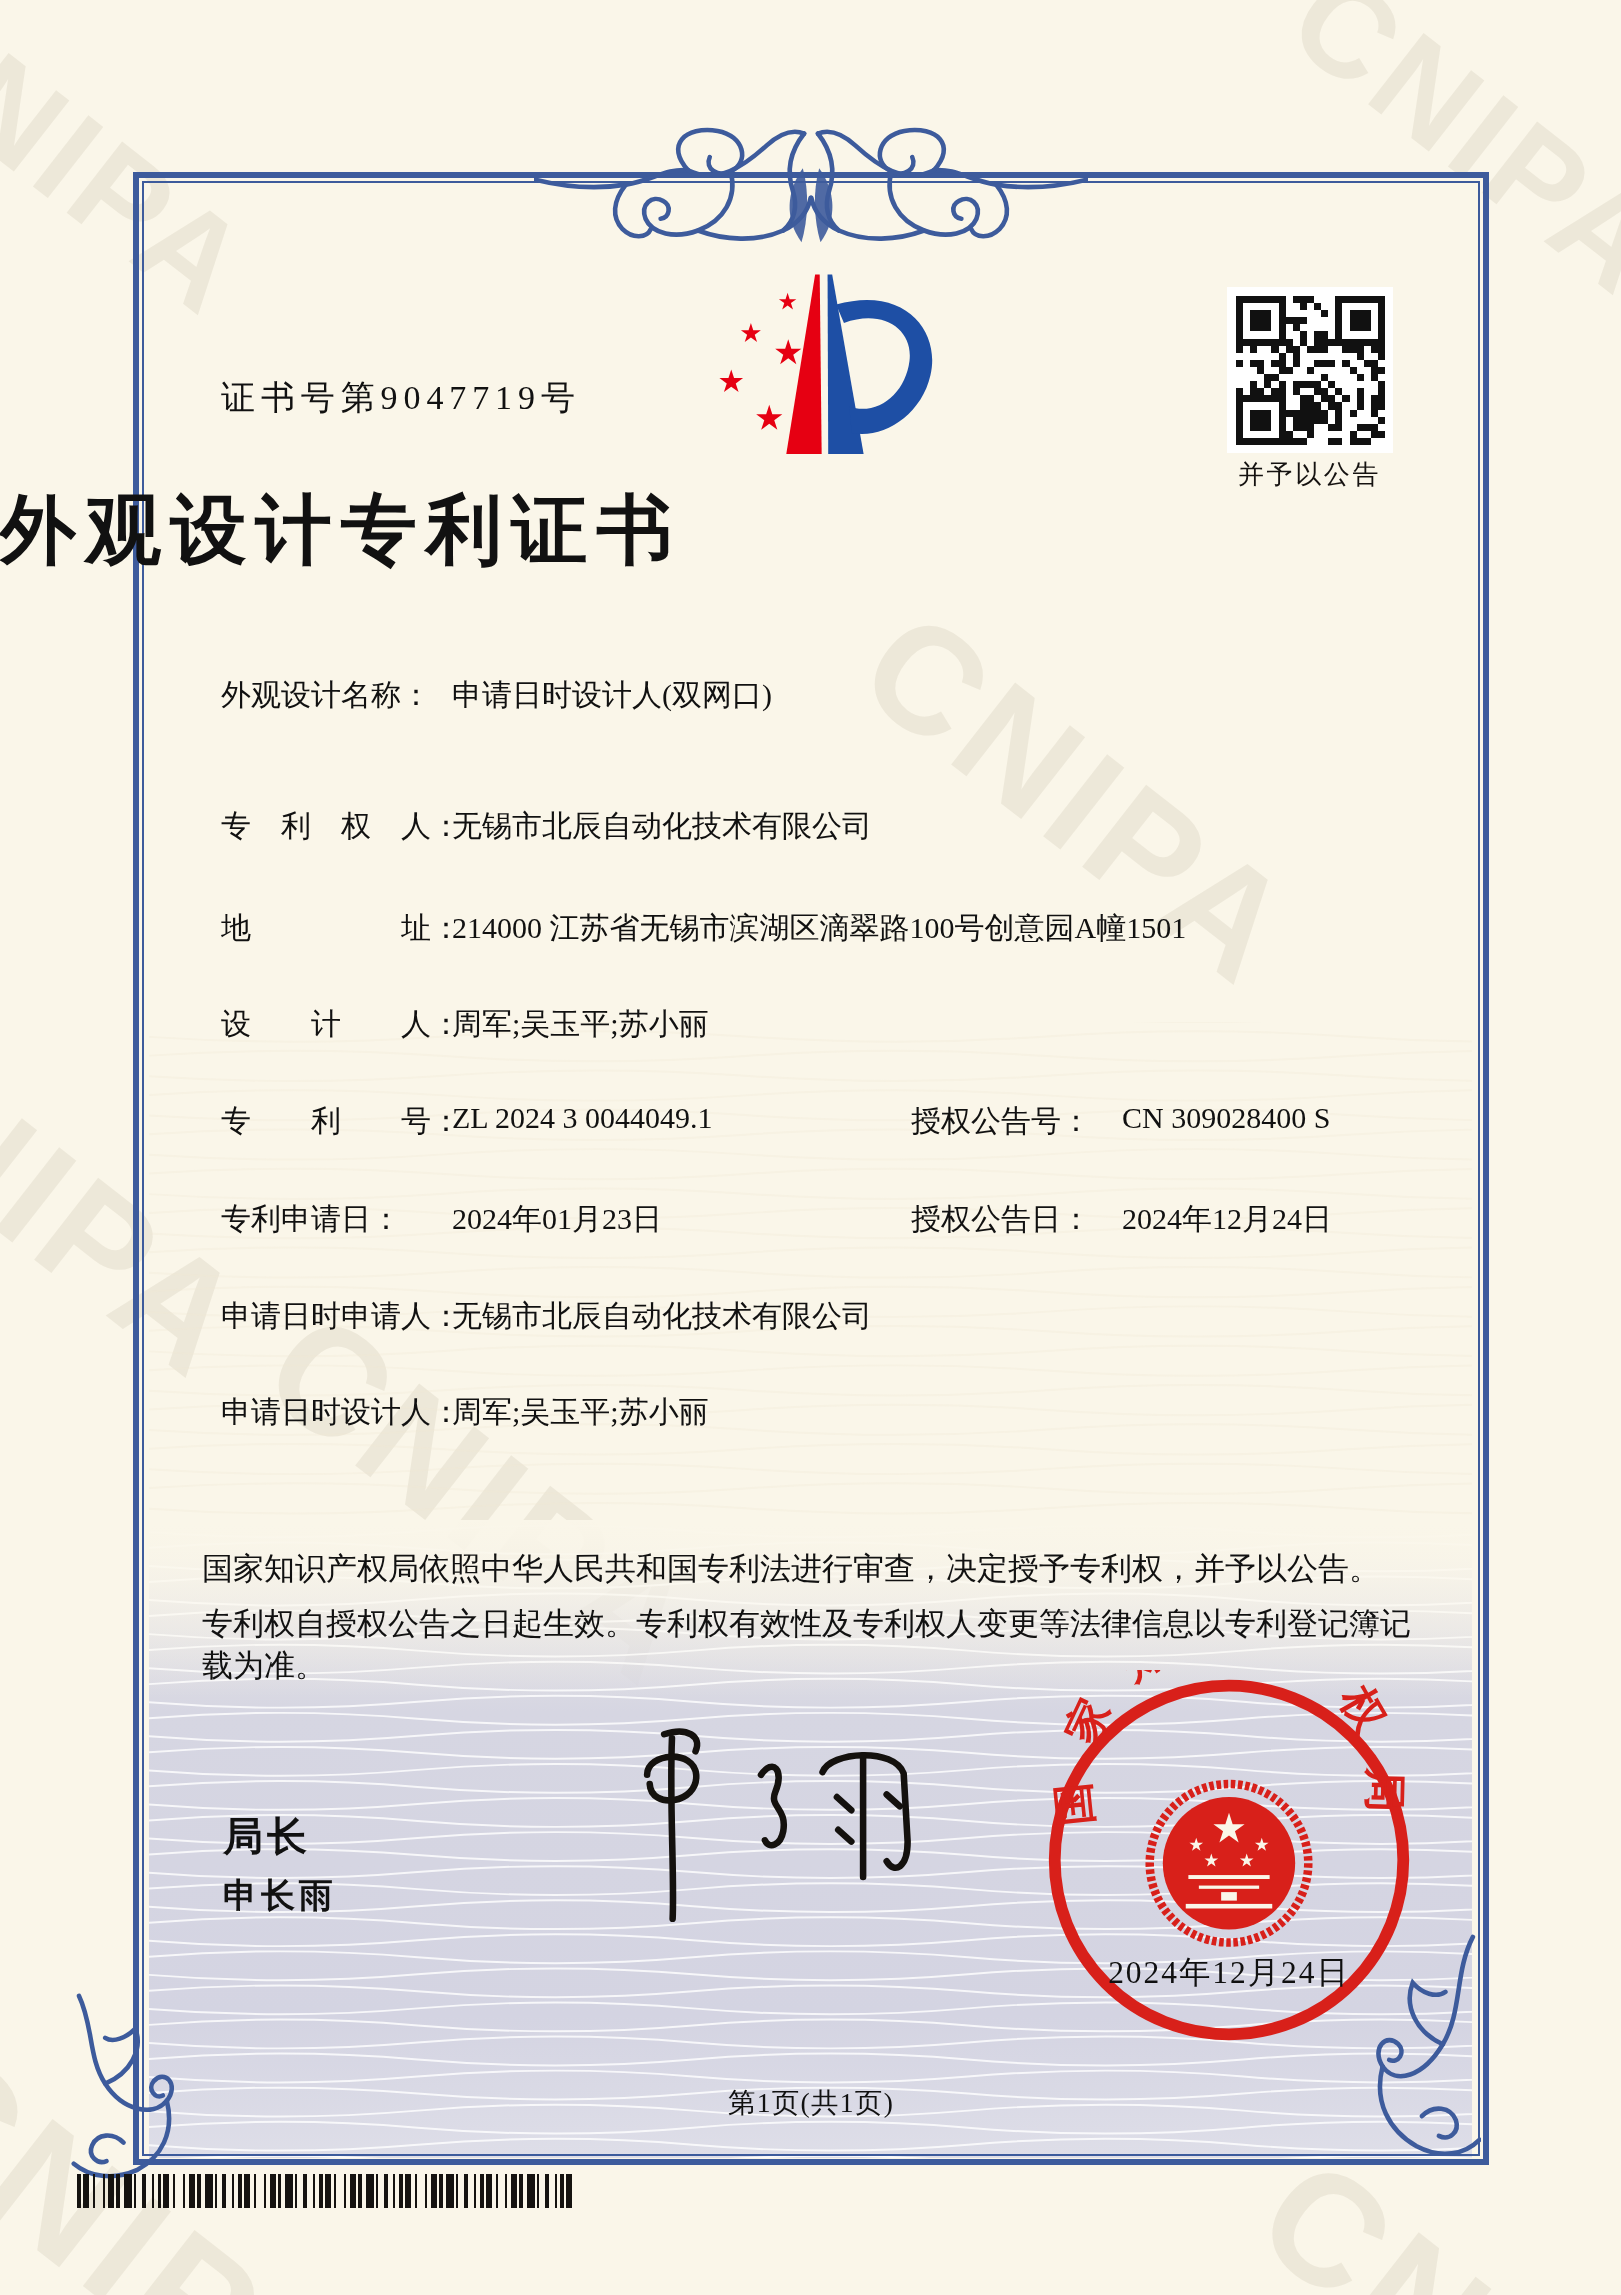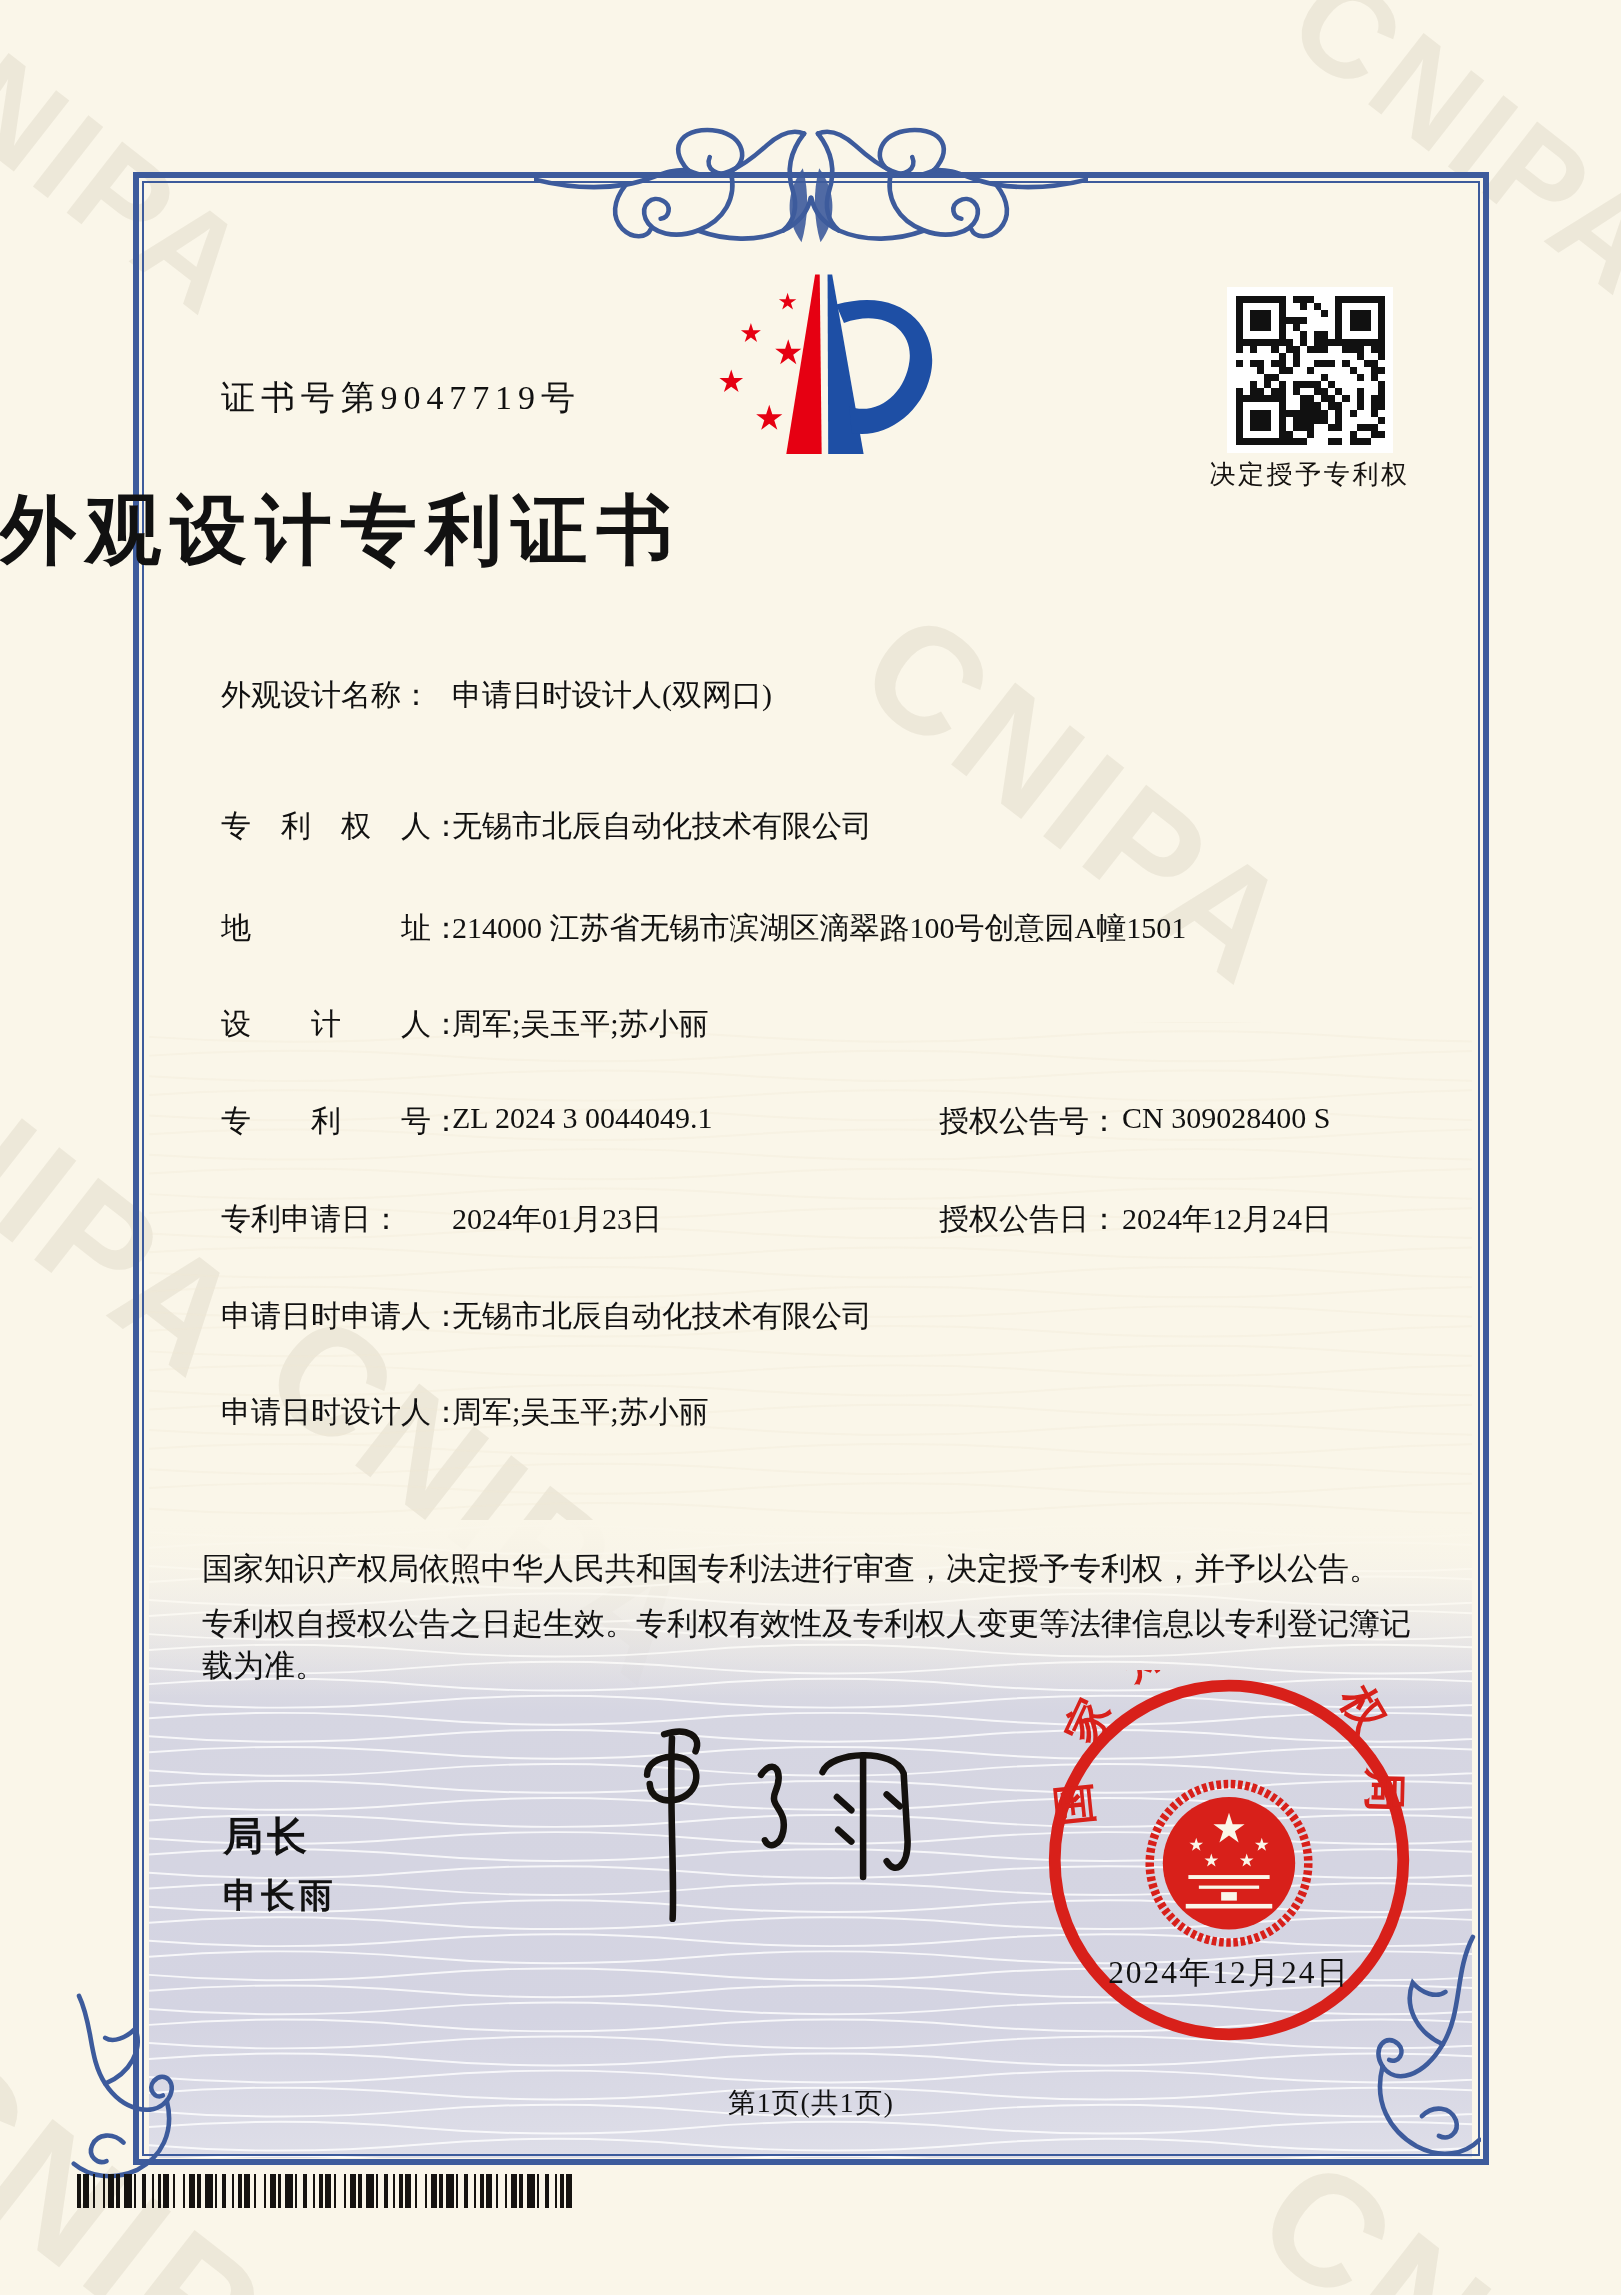--- a/index.html
+++ b/index.html
@@ -57,21 +57,21 @@
     font-size:26px; text-align:center; letter-spacing:2.6px; color:#151210;
   }
   .doc-title{
     position:absolute; left:0; top:480px; width:100%; z-index:3;
     text-align:left; font-size:76px; font-weight:bold; letter-spacing:9.2px;
   }
   
   .row{position:absolute; left:0; width:100%; height:42px; z-index:3; font-size:30px;padding-left:24px;}
   .row .lab {position:absolute; left:221px; white-space:pre;}
   .row .val {position:absolute; left:452px; white-space:pre;}
-  .row .lab2{position:absolute; left:939px; white-space:pre;}
+  .row .lab2{position:absolute; left:911px; white-space:pre;}
   .row .val2{position:absolute; left:1122px; white-space:pre;}
   
   .legal{position:absolute; left:202px; width:1223px; z-index:3; font-size:31px;}
   
   .role-label{position:absolute; left:223px; top:1809px; z-index:3;
     font-family:"Liberation Sans","DejaVu Sans",sans-serif; font-weight:bold; font-size:40px; letter-spacing:3.9px;}
   .director-name{position:absolute; left:223px; top:1873px; z-index:3;
     font-family:"Liberation Sans","DejaVu Sans",sans-serif; font-weight:bold; font-size:34px; letter-spacing:3.9px;}
   .signature{position:absolute; left:609px; top:1712px; z-index:3;}
   .seal{position:absolute; left:1039px; top:1670px; z-index:5;}
@@ -373,21 +373,21 @@
         <rect x="7" y="20" width="1" height="1" fill="#111"></rect>
         <rect x="8" y="20" width="1" height="1" fill="#111"></rect>
         <rect x="9" y="20" width="1" height="1" fill="#111"></rect>
         <rect x="13" y="20" width="1" height="1" fill="#111"></rect>
         <rect x="14" y="20" width="1" height="1" fill="#111"></rect>
         <rect x="16" y="20" width="1" height="1" fill="#111"></rect>
         <rect x="17" y="20" width="1" height="1" fill="#111"></rect>
         <rect x="18" y="20" width="1" height="1" fill="#111"></rect>
       </svg>
   </div>
-  <div class="qr-label">决定授予专利权</div>
+  <div class="qr-label">并予以公告</div>
 
   <div class="doc-title">外观设计专利证书</div>
 
   <div class="row" style="top:675px">
     <span class="lab">外观设计名称：</span>
     <span class="val">申请日时设计人(双网口)</span>
   </div>
   <div class="row" style="top:806px">
     <span class="lab">专　利　权　人：</span>
     <span class="val">无锡市北辰自动化技术有限公司</span>

